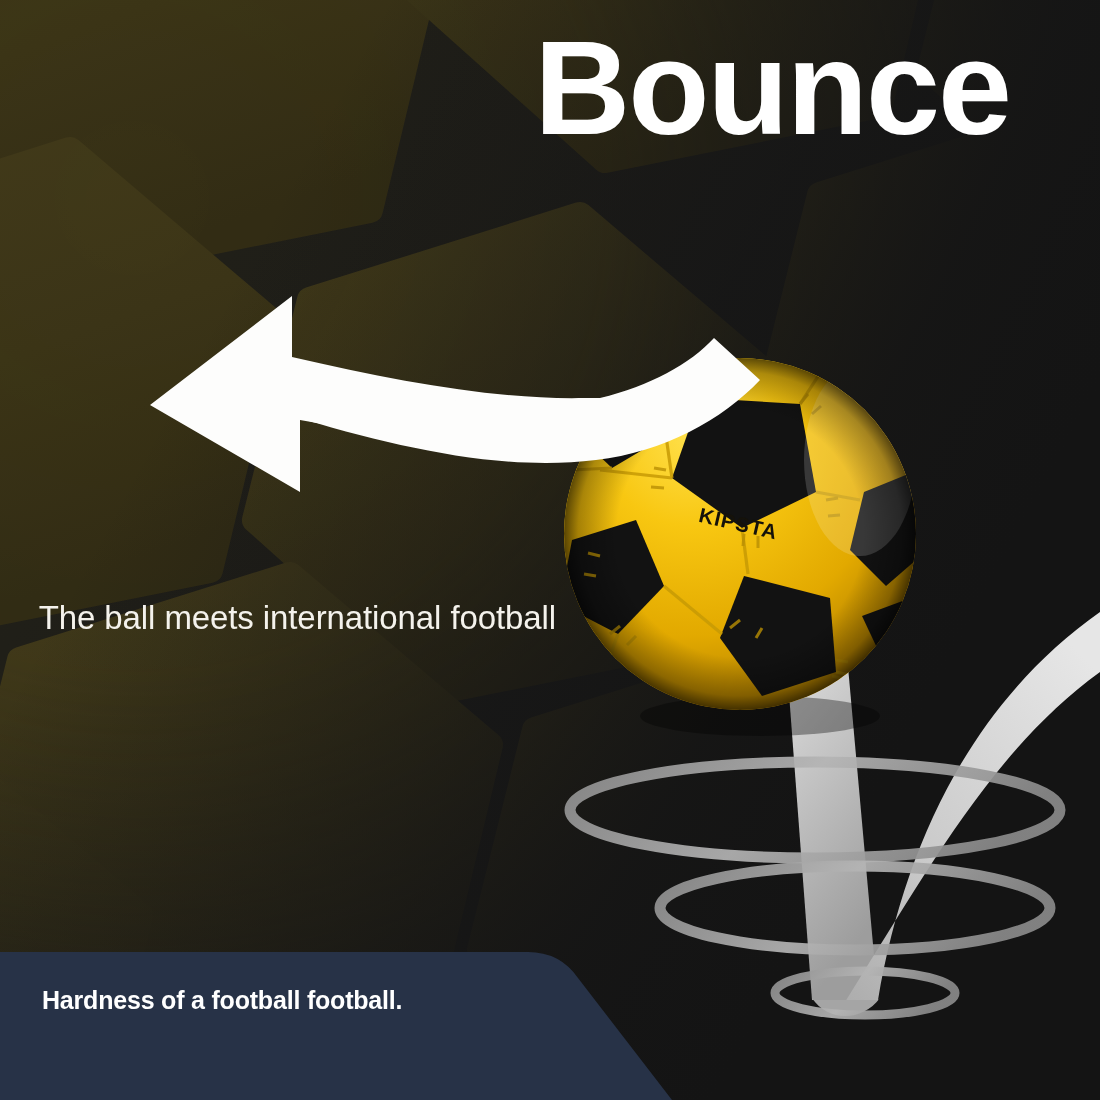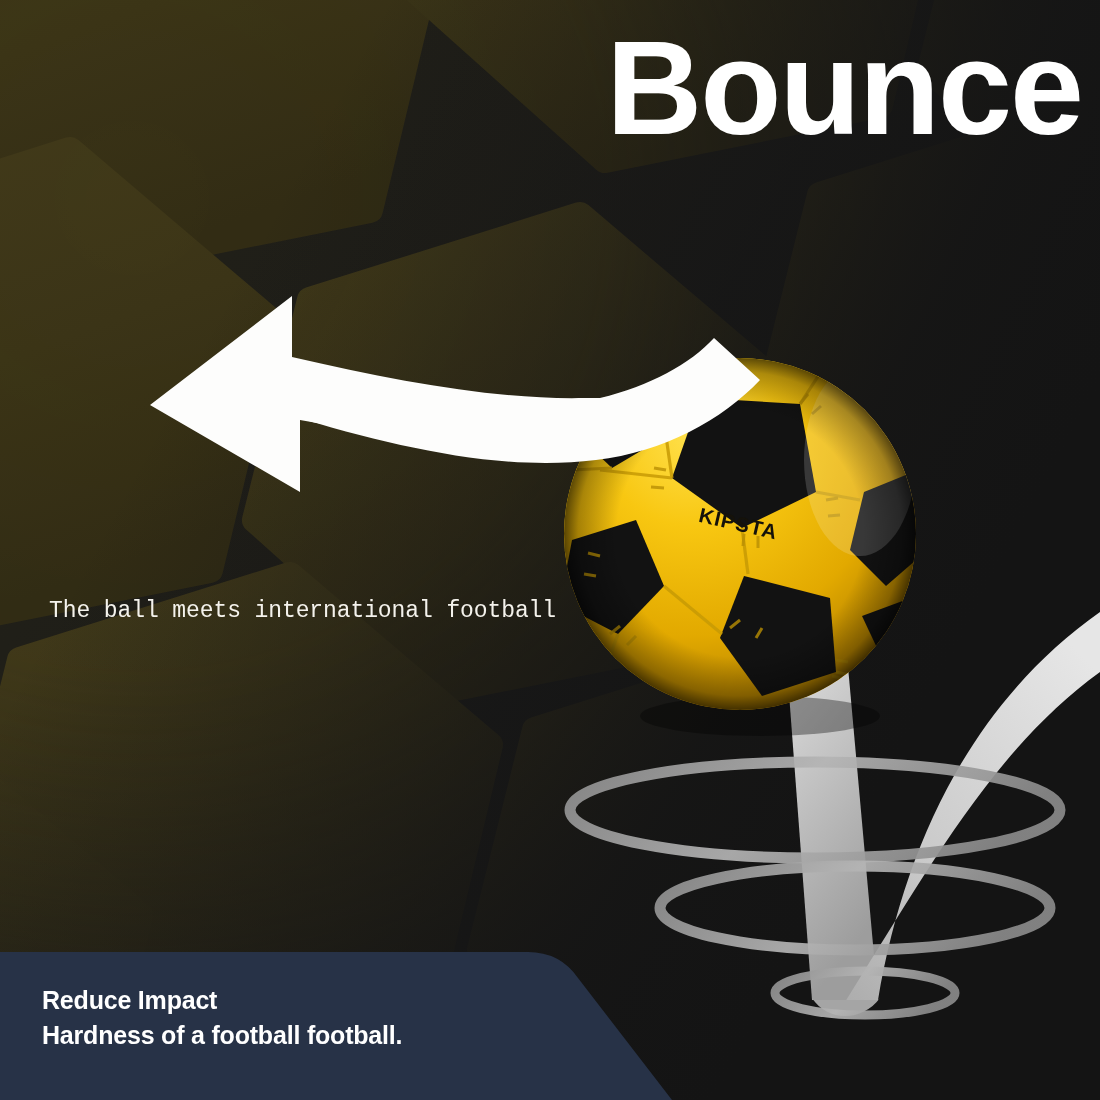--- a/index.html
+++ b/index.html
@@ -19,34 +19,33 @@
   #title{
     position:absolute;
     left:462px; top:22px;
     width:620px; height:140px;
     color:#ffffff;
     font-size:133px;
     font-weight:bold;
     letter-spacing:-2px;
     line-height:1.0;
     white-space:nowrap;
-    text-align:right;
+    text-align:center;
   }
 
   
   #body-copy{
     position:absolute;
     left:16px; top:596px;
     width:540px;
     color:#f4f2ec;
-    font-size:23px;
+    font-size:33px;
     line-height:1.32;
     text-align:right;
     letter-spacing:-0.1px;
-    font-family:Liberation Mono, monospace;
   }
 
   
   #banner-text{
     position:absolute;
     left:42px; top:983px;
     color:#ffffff;
     font-size:25px;
     font-weight:bold;
     line-height:1.38;
@@ -274,17 +273,16 @@
              L 0,1100 Z" fill="#273247"></path>
   </svg>
 
   <div id="title">Bounce</div>
 
   <div id="body-copy">
     <div>The ball meets international football</div>
   </div>
 
   <div id="banner-text">
-    <div>Reduce Impact</div>
     <div>Hardness of a football football.</div>
   </div>
 
 </div>
 
 </body></html>

